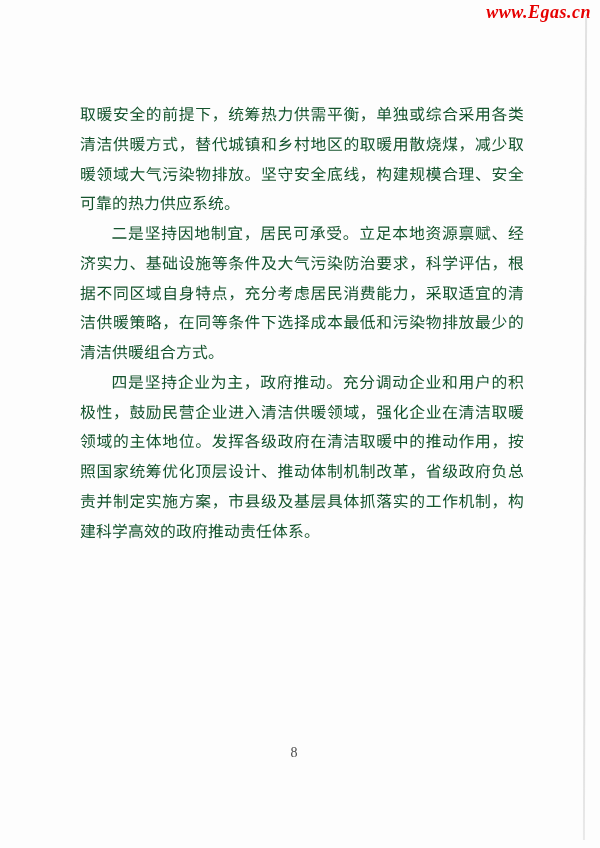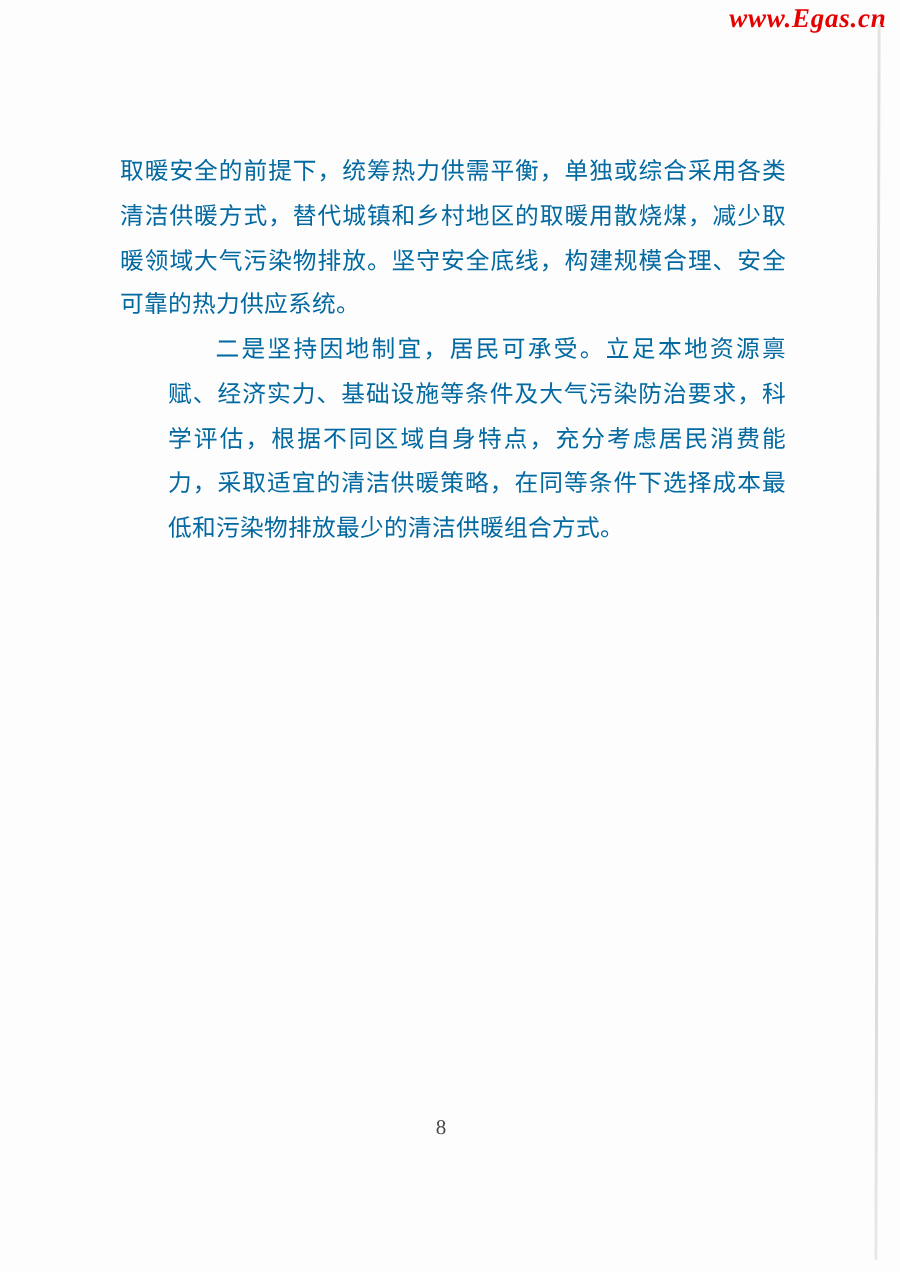--- a/index.html
+++ b/index.html
@@ -39,29 +39,28 @@
   .content {
     position: absolute;
     left: 80px;
     top: 100px;
     width: 444px;
   }
   .body-text {
     margin: 0;
     font-size: 15.8px;
     line-height: 29.75px;
-    color: #0369a1;
+    color: #14532d;
     text-align: justify;
     text-justify: inter-character;
     letter-spacing: 0.2px;
     font-family: "Liberation Serif", "DejaVu Serif", serif;
   }
   .body-text.indented {
     text-indent: 2em;
-    margin-left: 32px;
   }
   .page-number {
     position: absolute;
     top: 745px;
     left: 0;
     width: 588px;
     text-align: center;
     font-size: 14px;
     color: #4a4a4a;
     font-family: "Liberation Serif", "DejaVu Serif", serif;
@@ -72,17 +71,18 @@
 
 <div class="page">
 
   <div class="watermark">www.Egas.cn</div>
 
   <div class="scan-line"></div>
 
   <div class="content">
     <p class="body-text">取暖安全的前提下，统筹热力供需平衡，单独或综合采用各类清洁供暖方式，替代城镇和乡村地区的取暖用散烧煤，减少取暖领域大气污染物排放。坚守安全底线，构建规模合理、安全可靠的热力供应系统。</p>
     <p class="body-text indented">二是坚持因地制宜，居民可承受。立足本地资源禀赋、经济实力、基础设施等条件及大气污染防治要求，科学评估，根据不同区域自身特点，充分考虑居民消费能力，采取适宜的清洁供暖策略，在同等条件下选择成本最低和污染物排放最少的清洁供暖组合方式。</p>
+    <p class="body-text indented">四是坚持企业为主，政府推动。充分调动企业和用户的积极性，鼓励民营企业进入清洁供暖领域，强化企业在清洁取暖领域的主体地位。发挥各级政府在清洁取暖中的推动作用，按照国家统筹优化顶层设计、推动体制机制改革，省级政府负总责并制定实施方案，市县级及基层具体抓落实的工作机制，构建科学高效的政府推动责任体系。</p>
   </div>
 
   <div class="page-number">8</div>
 
 </div>
 
 </body></html>

